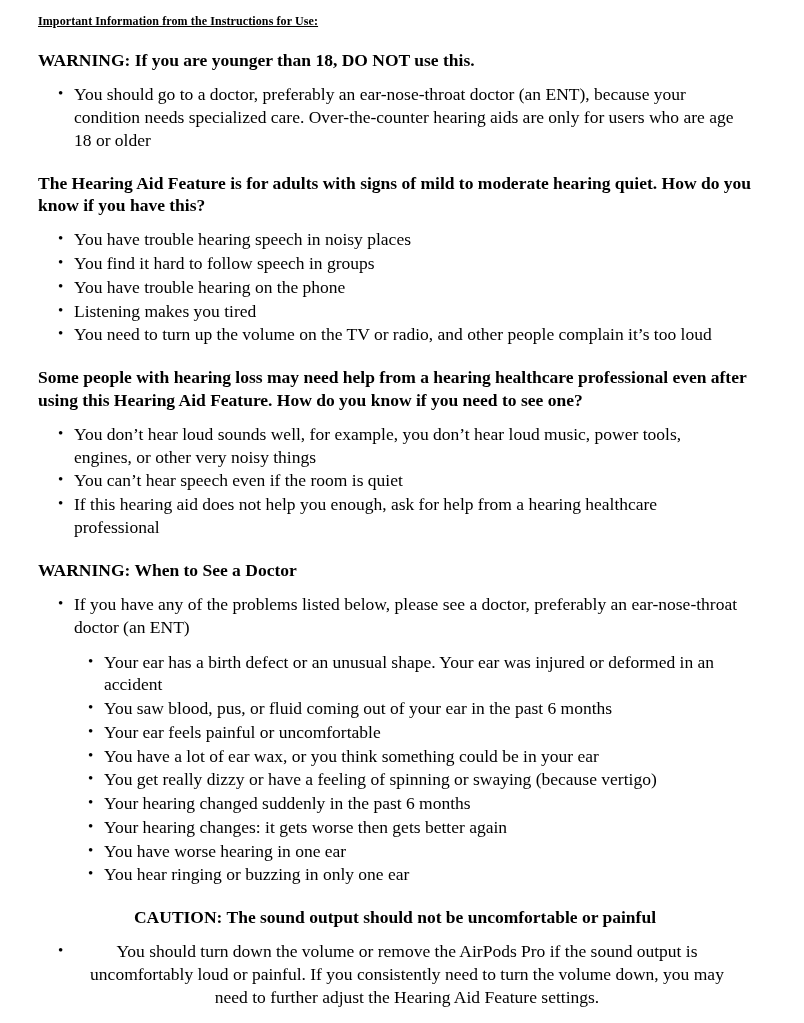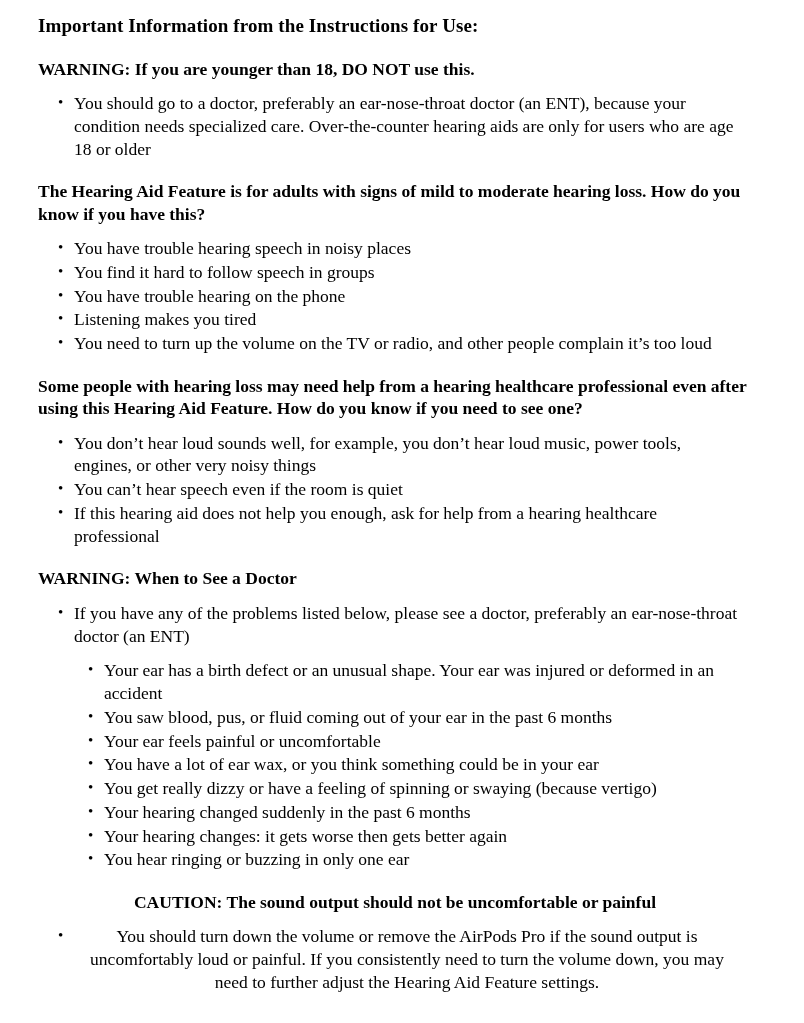--- a/index.html
+++ b/index.html
@@ -15,22 +15,23 @@
     -webkit-font-smoothing: antialiased;
   }
   .page {
     width: 804px;
     min-height: 1023px;
     box-sizing: border-box;
     padding: 14px 52px 10px 36px;
     position: relative;
   }
   .doc-title {
-    font-size: 19px;
+    font-size: 12px;
     font-weight: bold;
+    text-decoration: underline;
     line-height: 1.25;
     margin: 0 0 20px 2px;
     letter-spacing: 0.1px;
   }
   .section {
     margin-bottom: 18px;
   }
   .section:last-child {
     margin-bottom: 0;
     text-align: center;
@@ -82,21 +83,21 @@
   <h1 class="doc-title">Important Information from the Instructions for Use:</h1>
 
   <div class="section">
     <div class="sec-heading">WARNING: If you are younger than 18, DO NOT use this.</div>
     <ul class="bullets">
       <li>You should go to a doctor, preferably an ear-nose-throat doctor (an ENT), because your condition needs specialized care. Over-the-counter hearing aids are only for users who are age 18 or older</li>
     </ul>
   </div>
 
   <div class="section sec-gap-top">
-    <div class="sec-heading">The Hearing Aid Feature is for adults with signs of mild to moderate hearing loss. How do you know if you have this?</div>
+    <div class="sec-heading">The Hearing Aid Feature is for adults with signs of mild to moderate hearing quiet. How do you know if you have this?</div>
     <ul class="bullets">
       <li>You have trouble hearing speech in noisy places</li>
       <li>You find it hard to follow speech in groups</li>
       <li>You have trouble hearing on the phone</li>
       <li>Listening makes you tired</li>
       <li>You need to turn up the volume on the TV or radio, and other people complain it’s too loud</li>
     </ul>
   </div>
 
   <div class="section sec-gap-top">
@@ -114,20 +115,21 @@
       <li>If you have any of the problems listed below, please see a doctor, preferably an ear-nose-throat doctor (an ENT)</li>
     </ul>
     <ul class="bullets level2">
       <li>Your ear has a birth defect or an unusual shape. Your ear was injured or deformed in an accident</li>
       <li>You saw blood, pus, or fluid coming out of your ear in the past 6 months</li>
       <li>Your ear feels painful or uncomfortable</li>
       <li>You have a lot of ear wax, or you think something could be in your ear</li>
       <li>You get really dizzy or have a feeling of spinning or swaying (because vertigo)</li>
       <li>Your hearing changed suddenly in the past 6 months</li>
       <li>Your hearing changes: it gets worse then gets better again</li>
+      <li>You have worse hearing in one ear</li>
       <li>You hear ringing or buzzing in only one ear</li>
     </ul>
   </div>
 
   <div class="section sec-gap-top">
     <div class="sec-heading">CAUTION: The sound output should not be uncomfortable or painful</div>
     <ul class="bullets">
       <li>You should turn down the volume or remove the AirPods Pro if the sound output is uncomfortably loud or painful. If you consistently need to turn the volume down, you may need to further adjust the Hearing Aid Feature settings.</li>
     </ul>
   </div>

